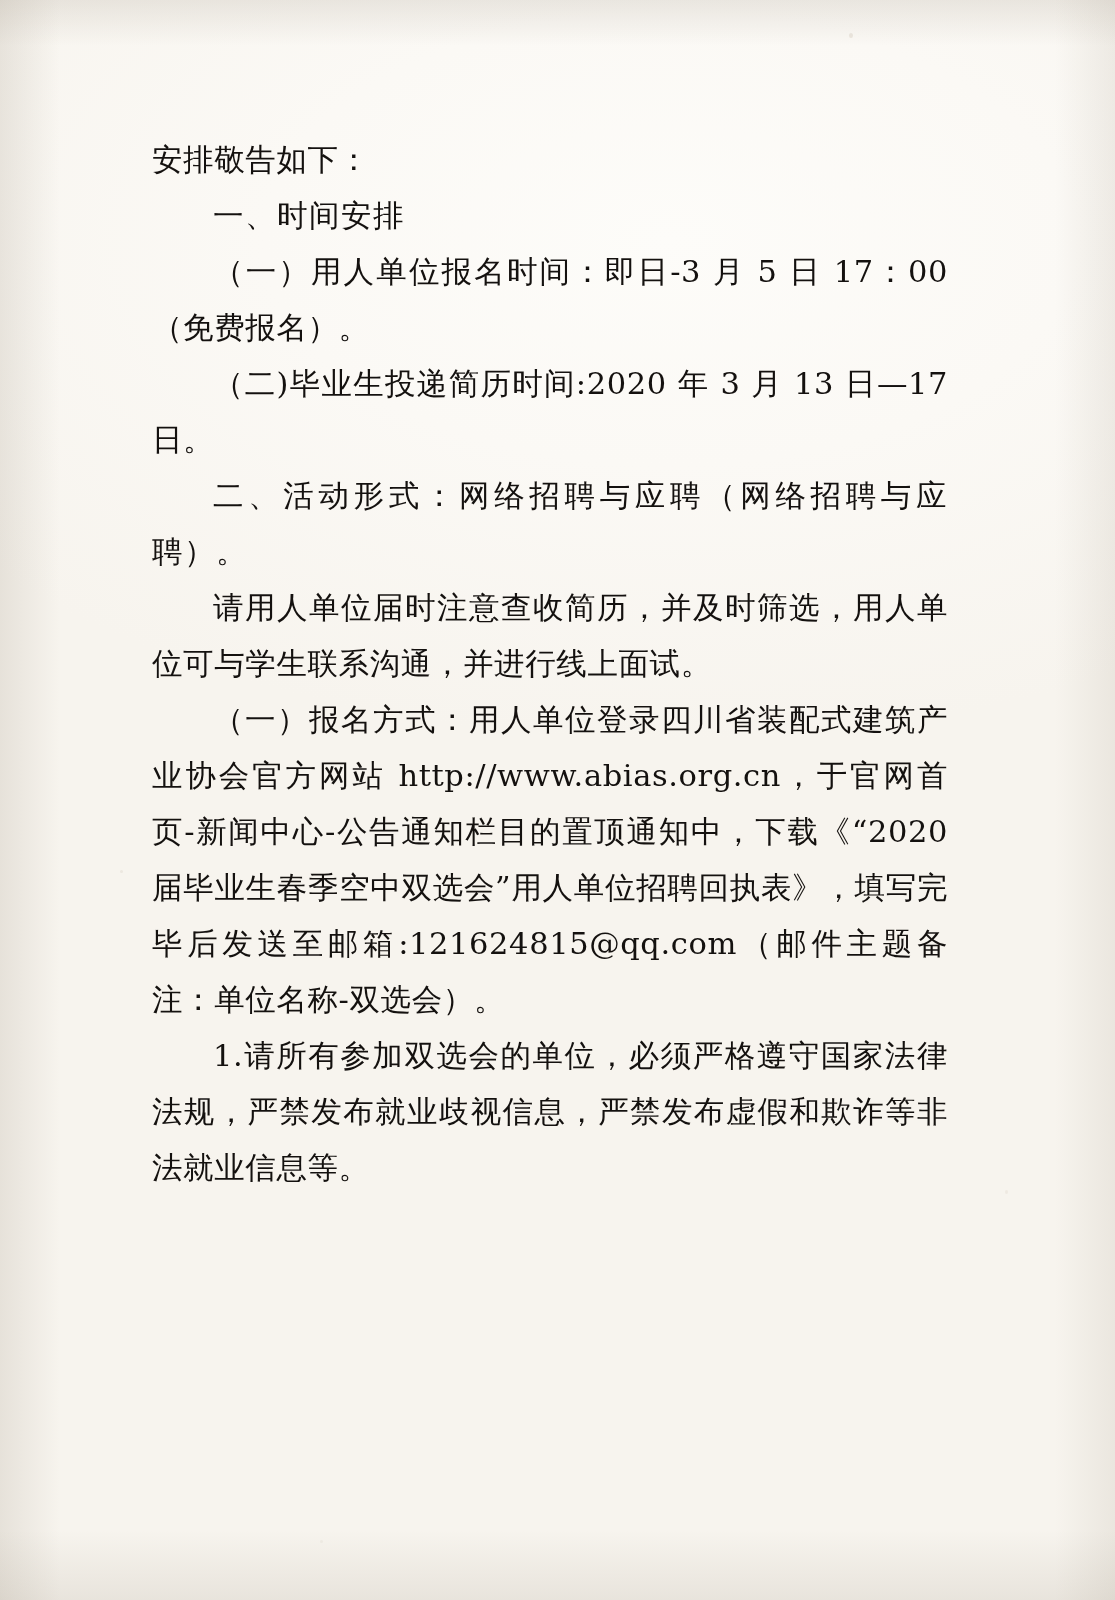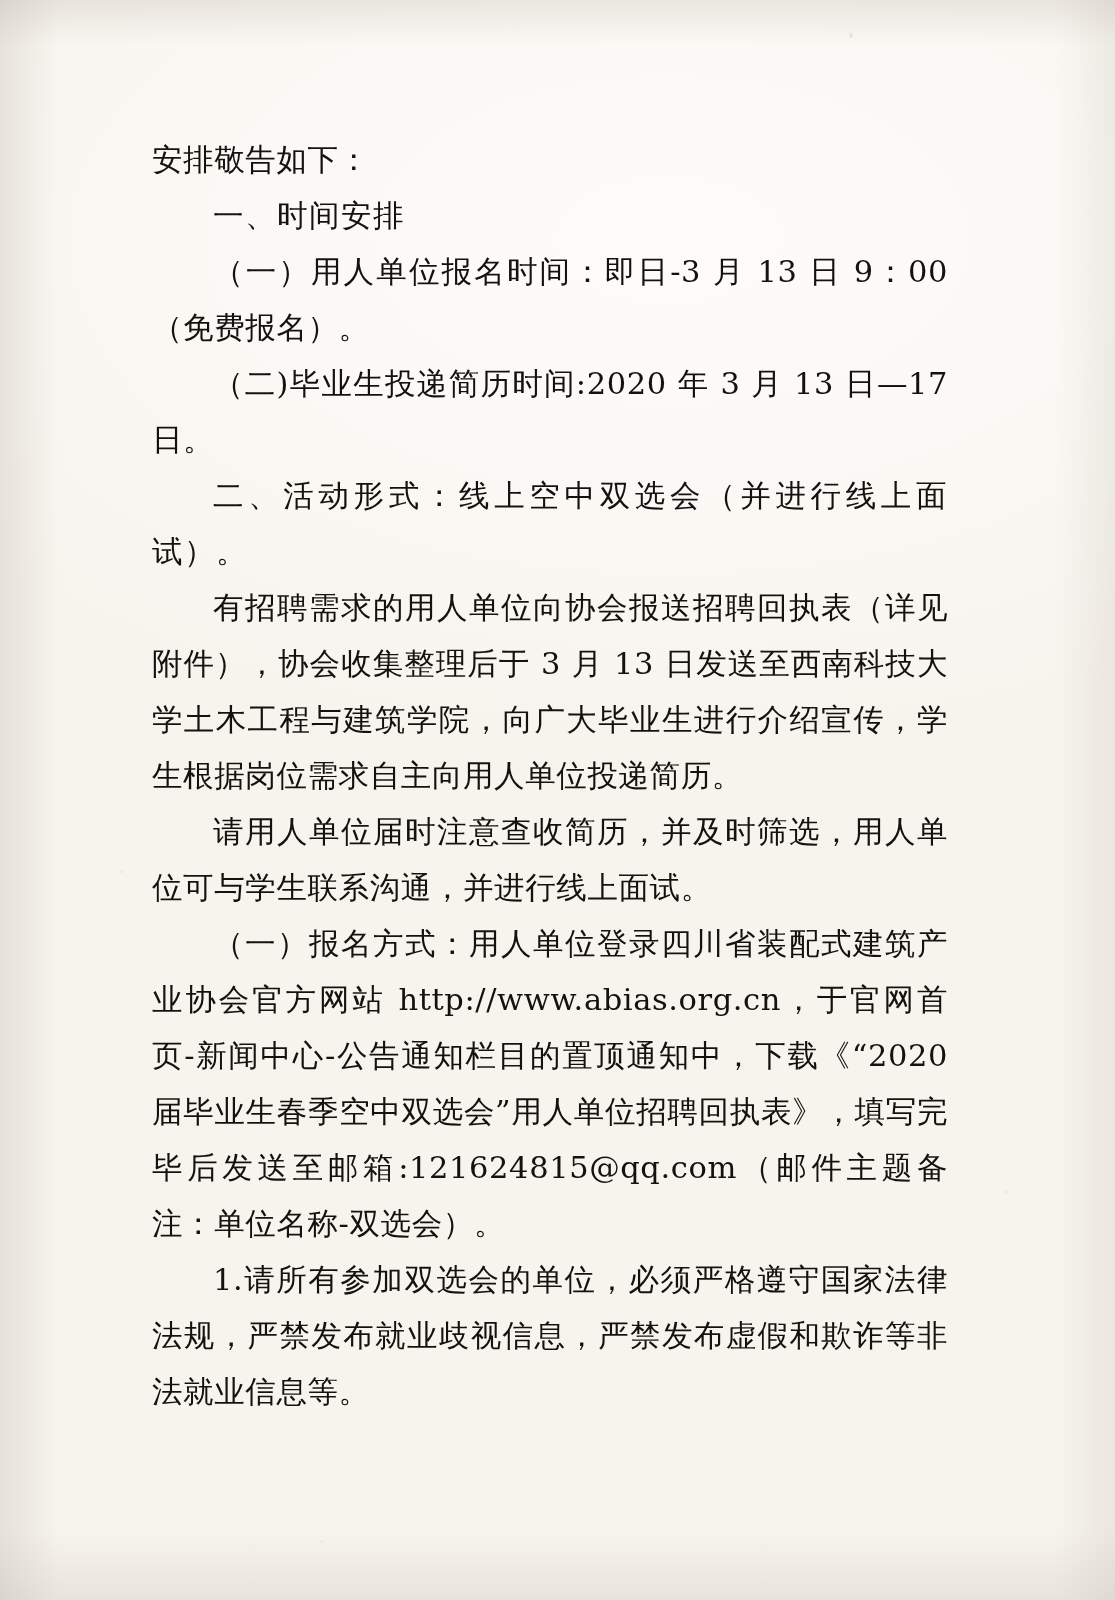--- a/index.html
+++ b/index.html
@@ -94,22 +94,21 @@
   <div class="edge-bottom"></div>
 
   <div class="speckle" style="left:849px; top:33px; width:4px; height:5px;"></div>
   <div class="speckle" style="left:120px; top:870px; width:3px; height:3px; opacity:.35;"></div>
   <div class="speckle" style="left:1005px; top:1190px; width:3px; height:4px; opacity:.3;"></div>
   <div class="speckle" style="left:320px; top:1540px; width:3px; height:3px; opacity:.25;"></div>
 
   <div class="body-text">
     <p class="plain">安排敬告如下：</p>
     <p class="heading">一、时间安排</p>
-    <p class="indent">（一）用人单位报名时间：即日-3 月 13 日 9：00（免费报名）。</p>
+    <p class="indent">（一）用人单位报名时间：即日-3 月 5 日 17：00（免费报名）。</p>
     <p class="indent">（二)毕业生投递简历时间:2020 年 3 月 13 日—17 日。</p>
-    <p class="heading">二、活动形式：线上空中双选会（并进行线上面试）。</p>
-    <p class="indent">有招聘需求的用人单位向协会报送招聘回执表（详见附件），协会收集整理后于 3 月 13 日发送至西南科技大学土木工程与建筑学院，向广大毕业生进行介绍宣传，学生根据岗位需求自主向用人单位投递简历。</p>
+    <p class="heading">二、活动形式：网络招聘与应聘（网络招聘与应聘）。</p>
     <p class="indent">请用人单位届时注意查收简历，并及时筛选，用人单位可与学生联系沟通，并进行线上面试。</p>
     <p class="indent">（一）报名方式：用人单位登录四川省装配式建筑产业协会官方网站 http://www.abias.org.cn，于官网首页-新闻中心-公告通知栏目的置顶通知中，下载《“2020 届毕业生春季空中双选会”用人单位招聘回执表》，填写完毕后发送至邮箱:121624815@qq.com（邮件主题备注：单位名称-双选会）。</p>
     <p class="indent">1.请所有参加双选会的单位，必须严格遵守国家法律法规，严禁发布就业歧视信息，严禁发布虚假和欺诈等非法就业信息等。</p>
   </div>
 
 </div>
 
 </body></html>

